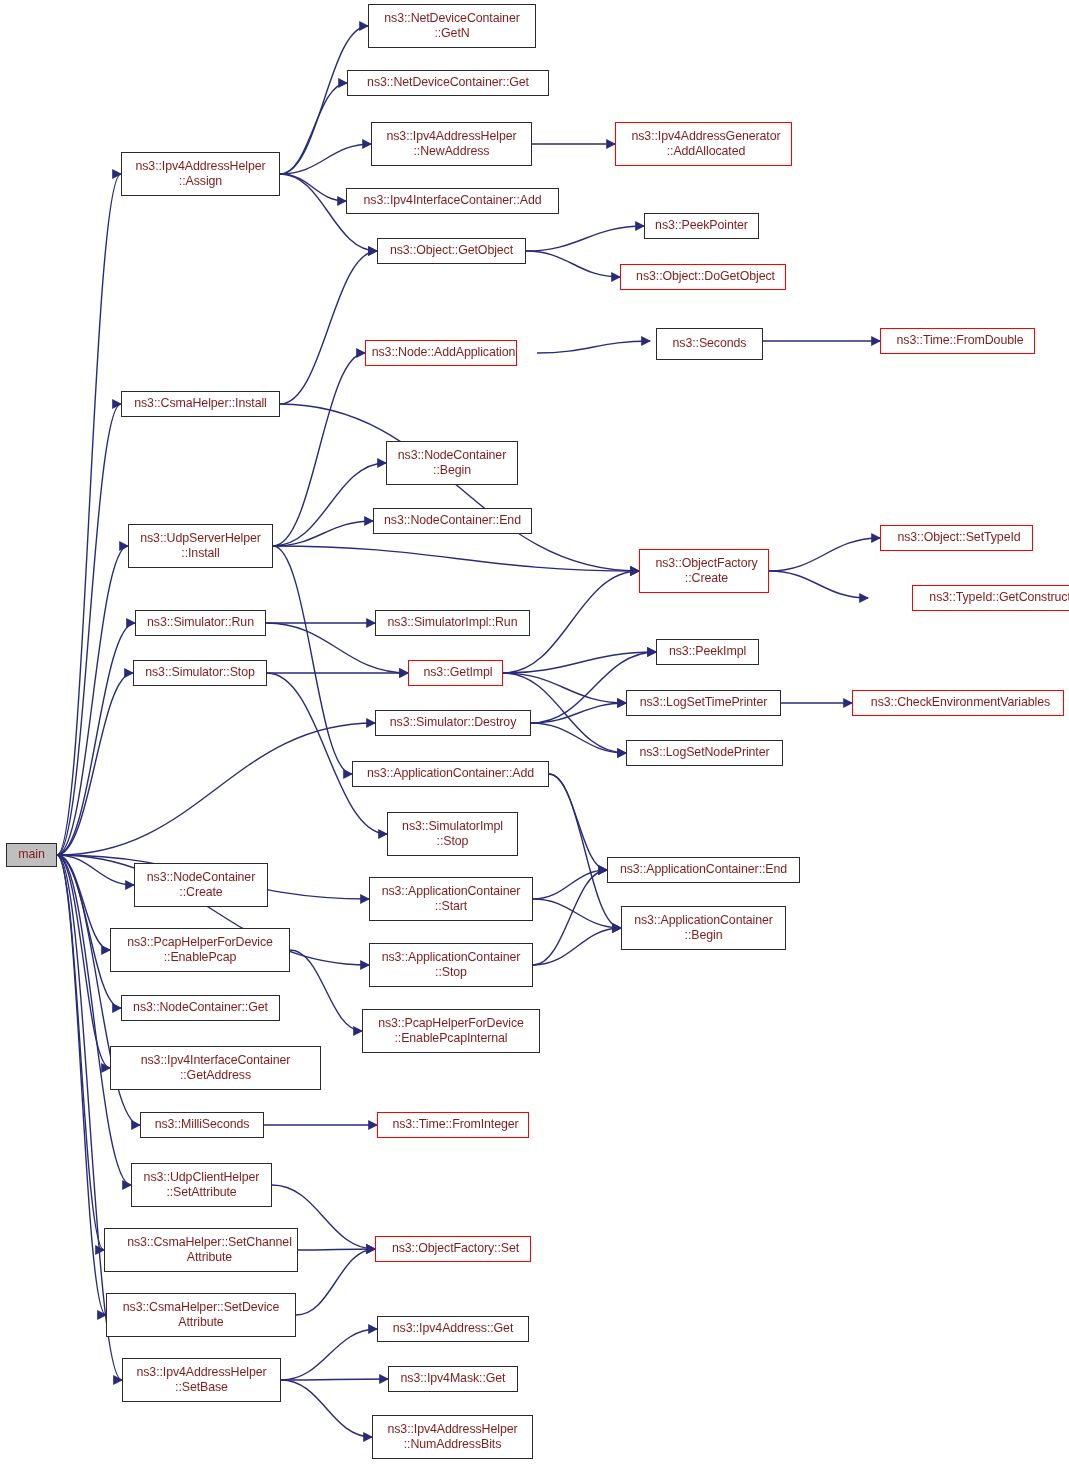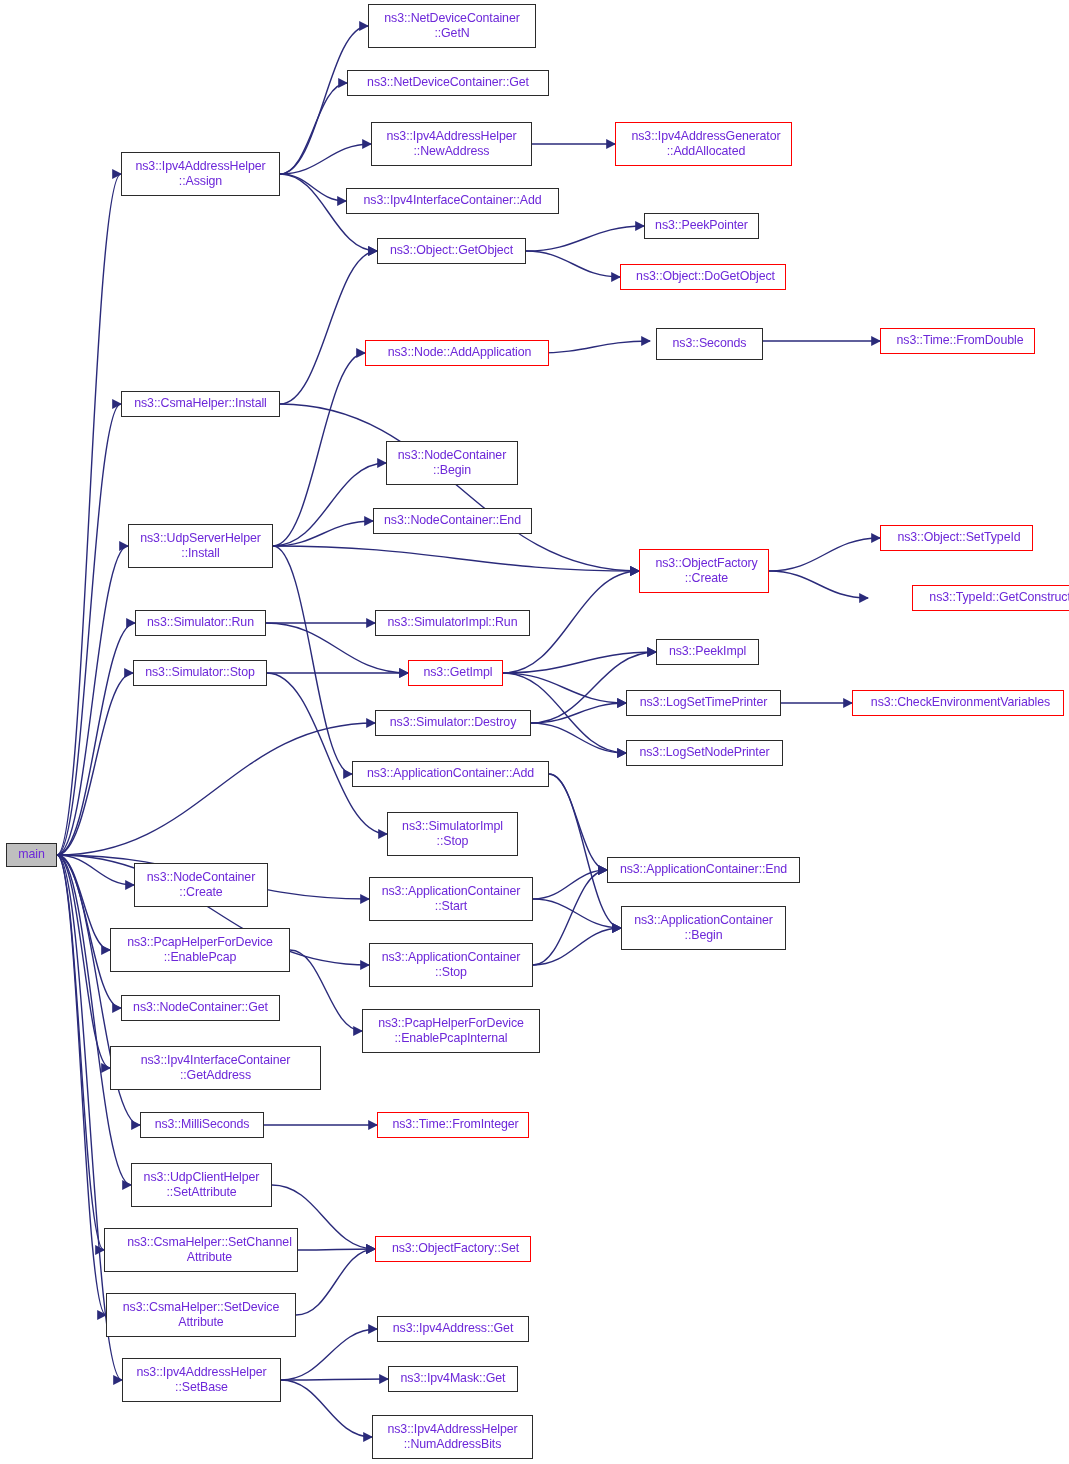--- a/index.html
+++ b/index.html
@@ -24,21 +24,21 @@
   }
   .node {
     position: absolute;
     box-sizing: border-box;
     display: flex;
     align-items: center;
     justify-content: center;
     text-align: center;
     border: 1px solid #2b2b2b;
     background: #ffffff;
-    color: #6d28d9;
+    color: #7f1d1d;
     font-size: 12.4px;
     line-height: 15.5px;
     letter-spacing: -0.1px;
     white-space: pre-line;
     padding: 0 3px;
   }
   .node.red {
     border-color: #ff0000;
     padding-left: 8px;
   }
@@ -129,21 +129,21 @@
       <div class="node" style="left: 371px; top: 122px; width: 161px; height: 44px;">ns3::Ipv4AddressHelper
 ::NewAddress</div>
       <div class="node red" style="left: 615px; top: 122px; width: 177px; height: 44px;">ns3::Ipv4AddressGenerator
 ::AddAllocated</div>
       <div class="node" style="left: 121px; top: 152px; width: 159px; height: 44px;">ns3::Ipv4AddressHelper
 ::Assign</div>
       <div class="node" style="left: 346px; top: 188px; width: 213px; height: 26px;">ns3::Ipv4InterfaceContainer::Add</div>
       <div class="node" style="left: 377px; top: 238px; width: 149px; height: 26px;">ns3::Object::GetObject</div>
       <div class="node" style="left: 644px; top: 213px; width: 115px; height: 26px;">ns3::PeekPointer</div>
       <div class="node red" style="left: 620px; top: 264px; width: 166px; height: 26px;">ns3::Object::DoGetObject</div>
-      <div class="node red" style="left: 365px; top: 340px; width: 184px; height: 26px; text-align: center;">ns3::Node::AddApplication</div>
+      <div class="node red" style="left: 365px; top: 340px; width: 152px; height: 26px; text-align: center;">ns3::Node::AddApplication</div>
       <div class="node" style="left: 650px; top: 328px; width: 107px; height: 32px; margin-left: 6px;">ns3::Seconds</div>
       <div class="node red" style="left: 880px; top: 328px; width: 155px; height: 26px;">ns3::Time::FromDouble</div>
       <div class="node" style="left: 121px; top: 391px; width: 159px; height: 26px;">ns3::CsmaHelper::Install</div>
       <div class="node" style="left: 386px; top: 441px; width: 132px; height: 44px;">ns3::NodeContainer
 ::Begin</div>
       <div class="node" style="left: 373px; top: 508px; width: 159px; height: 26px;">ns3::NodeContainer::End</div>
       <div class="node" style="left: 128px; top: 524px; width: 145px; height: 44px;">ns3::UdpServerHelper
 ::Install</div>
       <div class="node red" style="left: 639px; top: 549px; width: 130px; height: 44px;">ns3::ObjectFactory
 ::Create</div>

